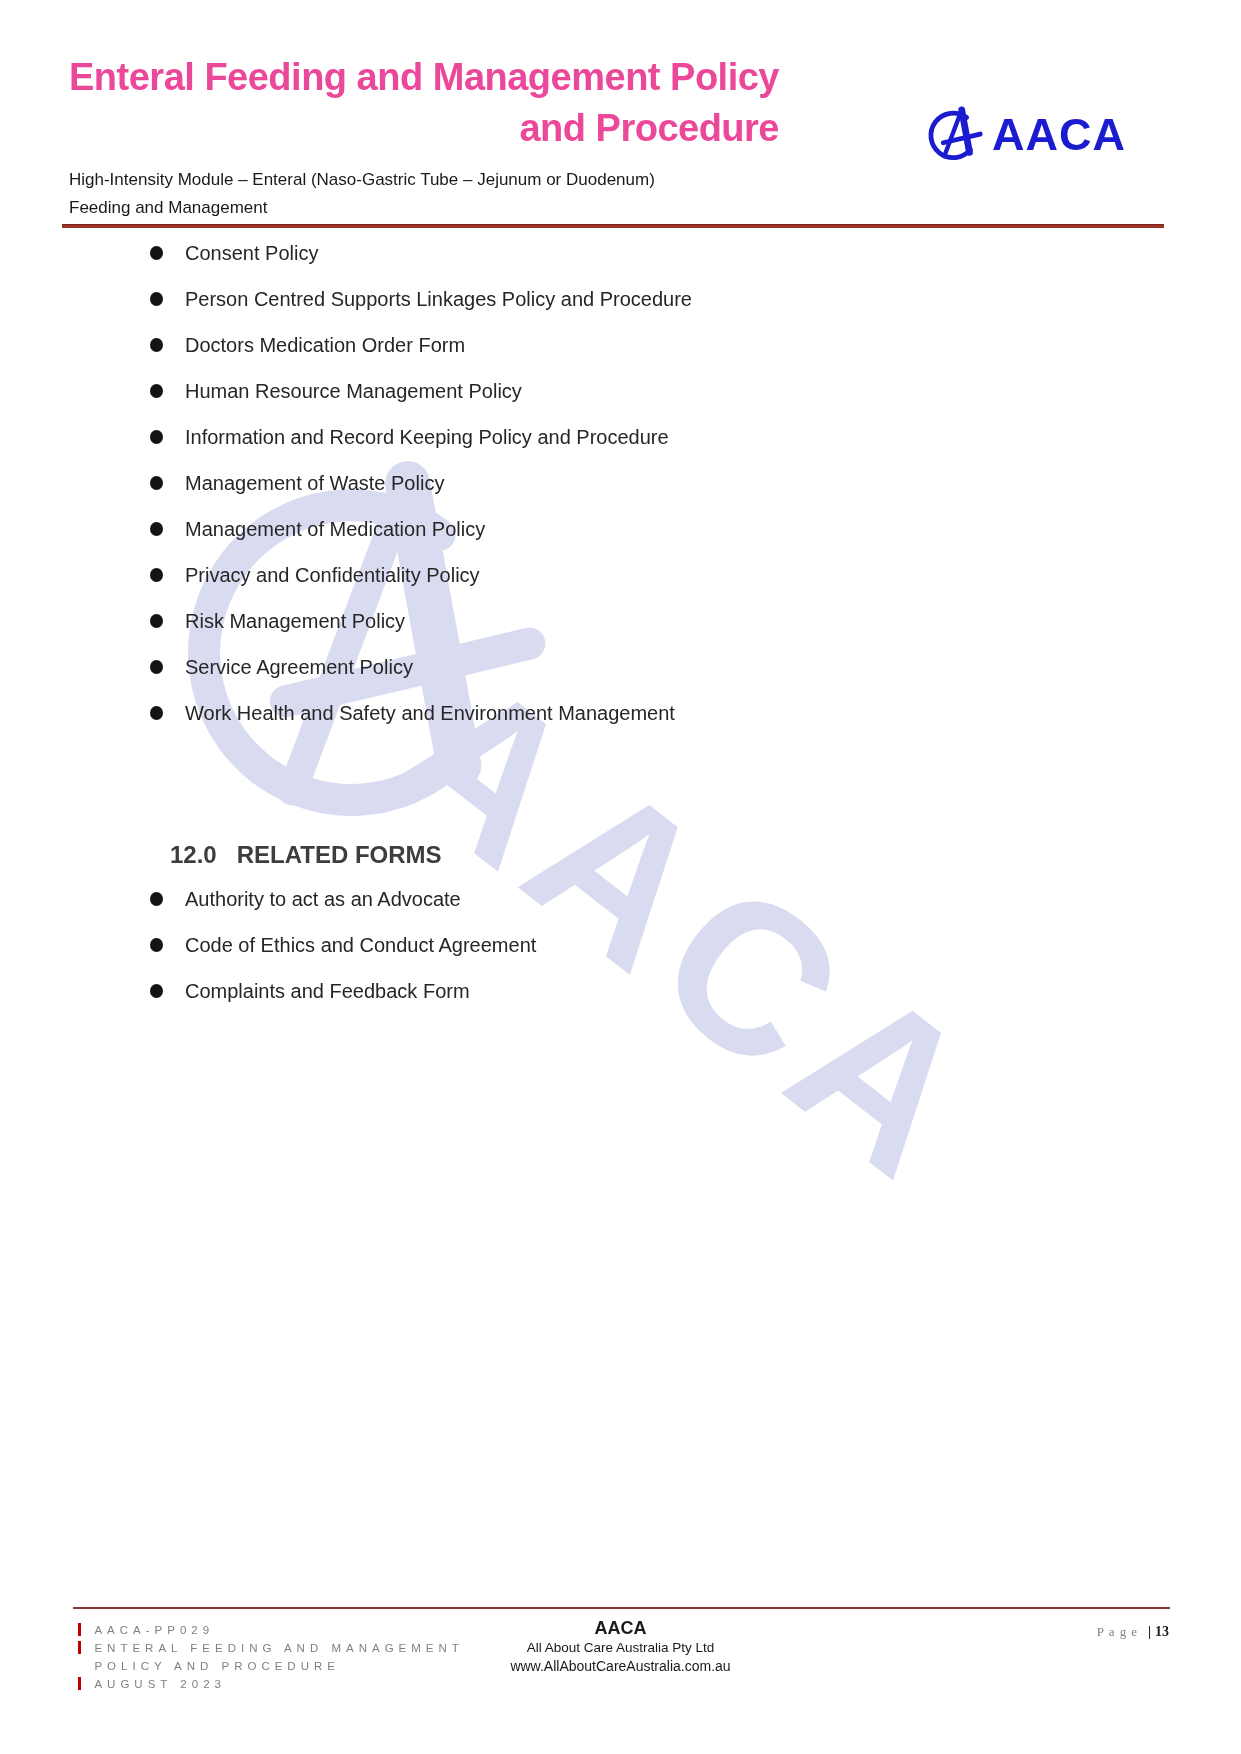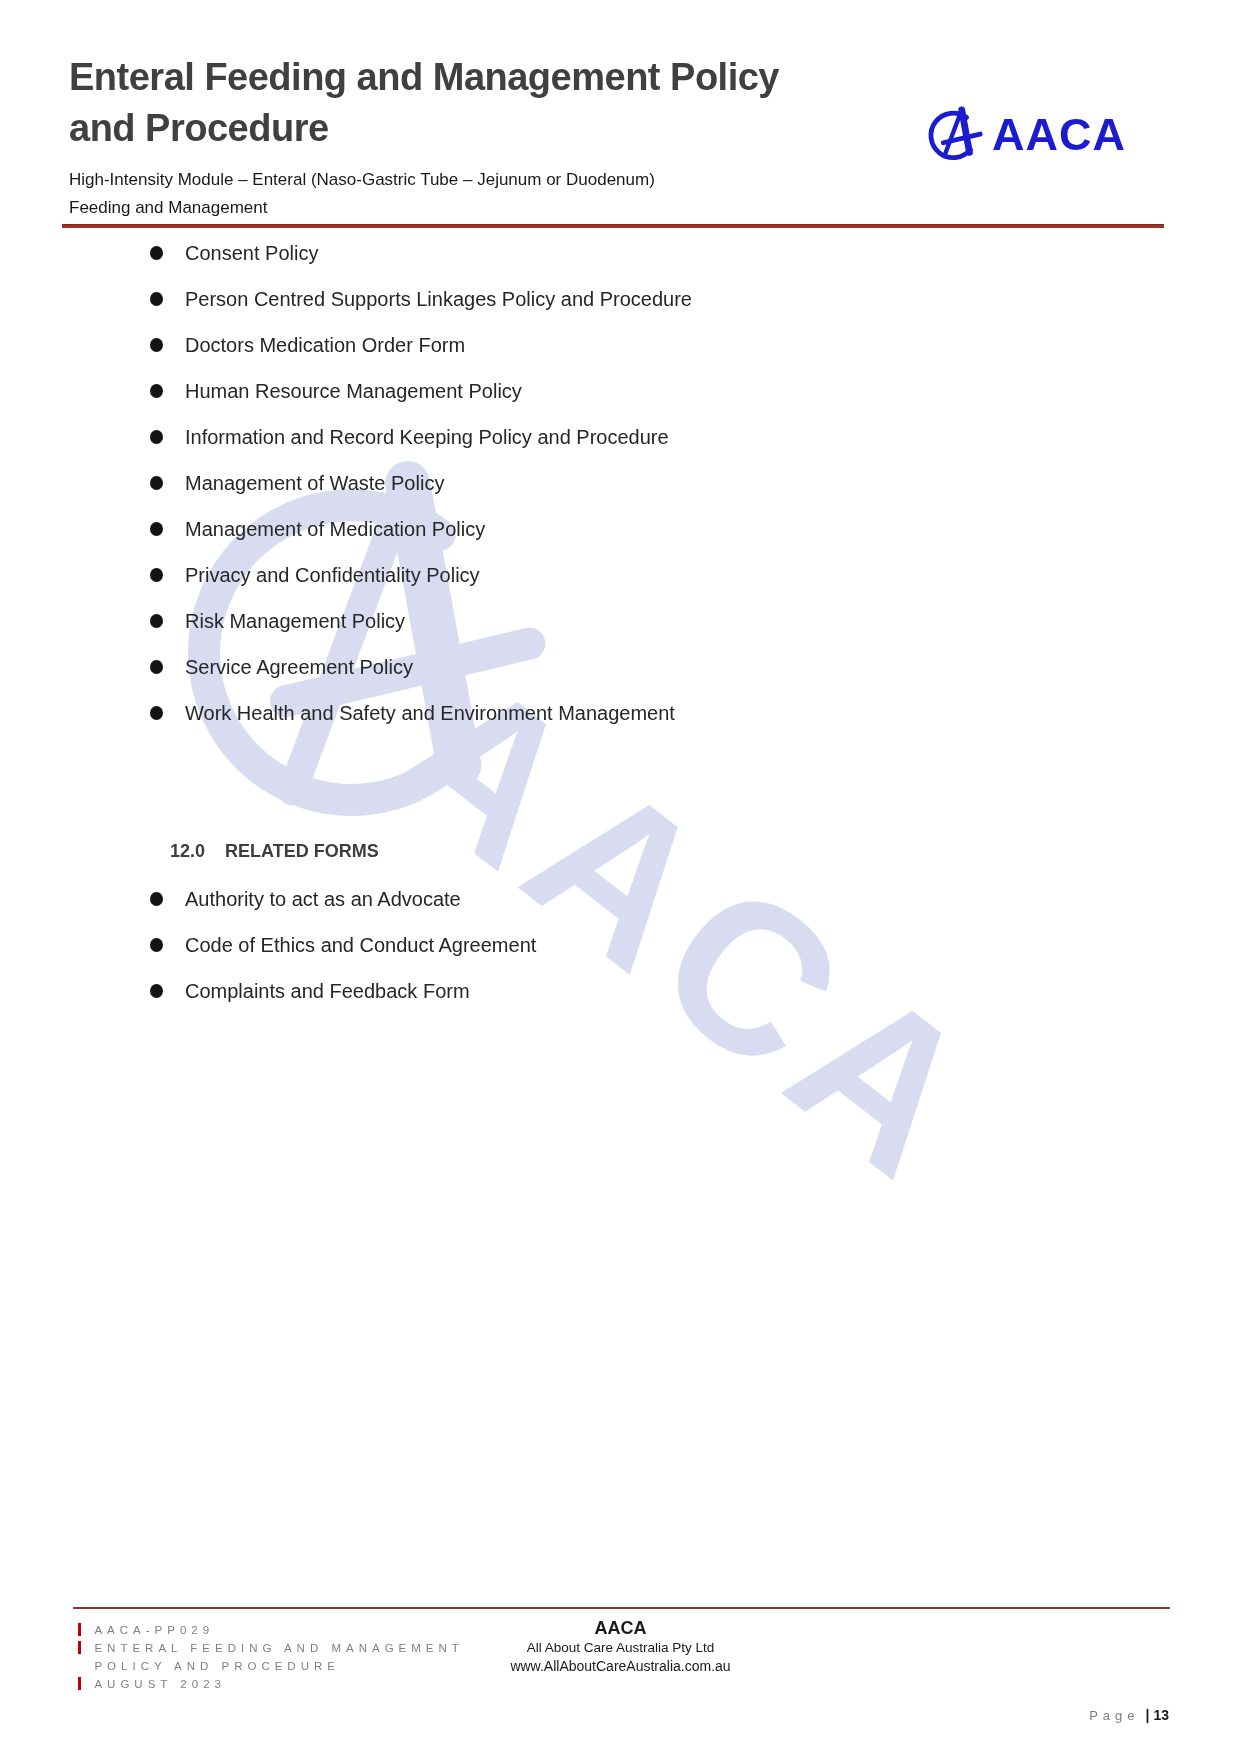--- a/index.html
+++ b/index.html
@@ -22,56 +22,56 @@
     font-size:212px;font-weight:700;letter-spacing:14px;line-height:1;
     color:var(--watermark,#d9dbf1);
     transform:rotate(38deg);transform-origin:left top;
     white-space:nowrap;
   }
 
   
   .content{position:absolute;inset:0;z-index:1;}
 
   .title{position:absolute;left:69px;top:52px;font-size:38px;font-weight:700;
-         line-height:51px;color:#404040;letter-spacing:-0.5px;}
+         line-height:51px;color:#ec4899;letter-spacing:-0.5px;text-align:right;}
   .title span{display:block;}
   .subtitle{position:absolute;left:69px;top:166px;font-size:17px;line-height:28px;color:#1a1a1a;}
   .subtitle span{display:block;}
 
   .logo{position:absolute;left:922px;top:104px;display:flex;align-items:center;}
   .logo-icon{width:62px;height:62px;flex:0 0 auto;}
   .logo-text{font-size:45px;font-weight:800;color:var(--logo_blue,#1b1bcf);
              letter-spacing:1px;margin-left:8px;}
 
   .header-rule{position:absolute;left:62px;top:224px;width:1102px;height:4px;
                background:var(--rule_red,#9c3328);border-top:1px solid #7d241c;}
 
   ul.doc-list{list-style:none;position:absolute;left:150px;}
   .list-1{top:230px;}
   .list-2{top:876px;}
   .doc-item{display:flex;align-items:center;height:46px;text-align:right;}
   .dot{width:13px;height:14px;border-radius:50%;background:#141414;flex:0 0 auto;margin-right:22px;}
   .item-text{font-size:20px;color:var(--text_dark,#262626);}
 
   .section-heading{position:absolute;left:170px;top:841px;display:flex;
-                   font-size:18px;font-weight:700;color:#3d3d3d;}
+                   font-size:24px;font-weight:700;color:#3d3d3d;}
   .sec-num{margin-right:20px;}
 
   
   .footer-rule{position:absolute;left:73px;top:1607px;width:1097px;height:2px;background:#8e3431;}
   .footer-left{position:absolute;left:78px;top:1620px;}
   .f-line{height:18px;line-height:18px;white-space:nowrap;}
   .f-bar{display:inline-block;width:3px;height:13px;background:var(--bar_red,#c00000);
          margin-right:9px;vertical-align:-2px;}
   .f-text{font-size:11.5px;letter-spacing:5px;color:var(--text_gray,#7f7f7f);}
   .footer-center{position:absolute;left:0;right:0;top:1618px;text-align:center;}
   .f-org{font-size:18px;font-weight:700;color:#1a1a1a;}
   .f-name{font-size:13.5px;color:#1a1a1a;line-height:18px;}
   .f-web{font-size:14px;color:#1a1a1a;line-height:18px;}
-  .footer-right{position:absolute;right:72px;top:1706px;white-space:nowrap;}
+  .footer-right{position:absolute;right:72px;top:1622px;white-space:nowrap;font-family:Liberation Serif, serif;}
   .pg-label{font-size:13px;letter-spacing:5px;color:var(--text_gray,#7f7f7f);}
   .pg-sep{font-size:14px;font-weight:700;color:#1a1a1a;margin:0 4px 0 6px;}
   .pg-num{font-size:14px;font-weight:700;color:#1a1a1a;}
 
   .icon-stroke{fill:none;stroke-linecap:round;stroke-linejoin:round;}
 </style>
 </head>
 <body>
 
 <div class="page">

